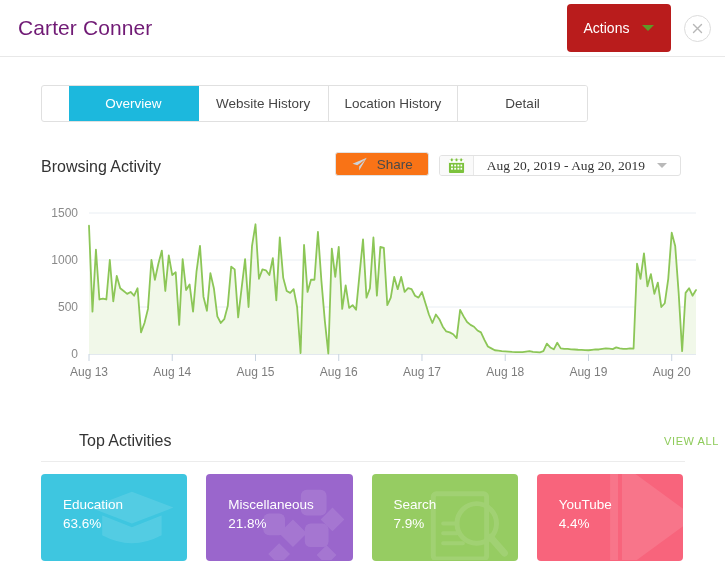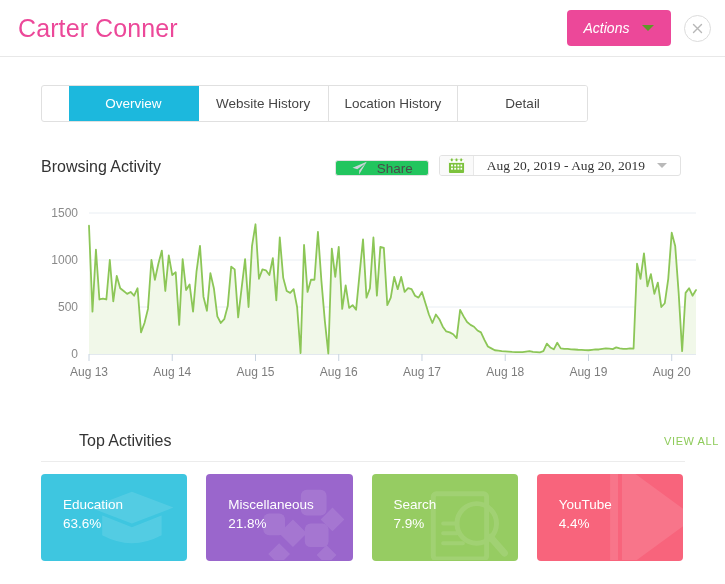--- a/index.html
+++ b/index.html
@@ -14,39 +14,38 @@
   
   .header {
     position: relative;
     height: 57px;
     border-bottom: 1px solid #e8e8e8;
     display: flex;
     align-items: center;
     padding: 0 14px 0 18px;
   }
   .page-title {
-    font-size: 25px;
+    font-size: 21px;
     font-weight: 400;
-    color: #ec4899;
+    color: #701a75;
     letter-spacing: 0.1px;
     flex: 1;
   }
   .actions-btn {
-    height: 36px;
+    height: 48px;
     min-width: 104px;
-    background: #ec4899;
+    background: #b91c1c;
     border-radius: 4px;
     display: flex;
     align-items: center;
     justify-content: center;
     gap: 13px;
     padding: 0 14px;
     cursor: pointer;
     border: none;
-    font-style: italic;
   }
   .actions-btn .lbl {
     color: #ffffff;
     font-size: 14px;
   }
   .caret-down {
     width: 0; height: 0;
     border-left: 6px solid transparent;
     border-right: 6px solid transparent;
     border-top: 6px solid #5d9a27;
@@ -96,24 +95,24 @@
     left: 41px; top: 140px;
     width: 640px; height: 36px;
     display: flex; align-items: flex-end;
   }
   .section-title {
     font-size: 16px;
     color: #333;
     flex: 1;
   }
   .share-btn {
-    height: 16px;
+    height: 24px;
     border: 1px solid #e2e2e2;
     border-radius: 3px;
-    background: #22c55e;
+    background: #f97316;
     display: flex; align-items: center; gap: 9px;
     padding: 0 15px;
     cursor: pointer;
     margin-right: 10px;
   }
   .share-btn .lbl { font-size: 13.5px; color: #4a4a4a; }
   .date-picker {
     height: 21px;
     border: 1px solid #e2e2e2;
     border-radius: 3px;

